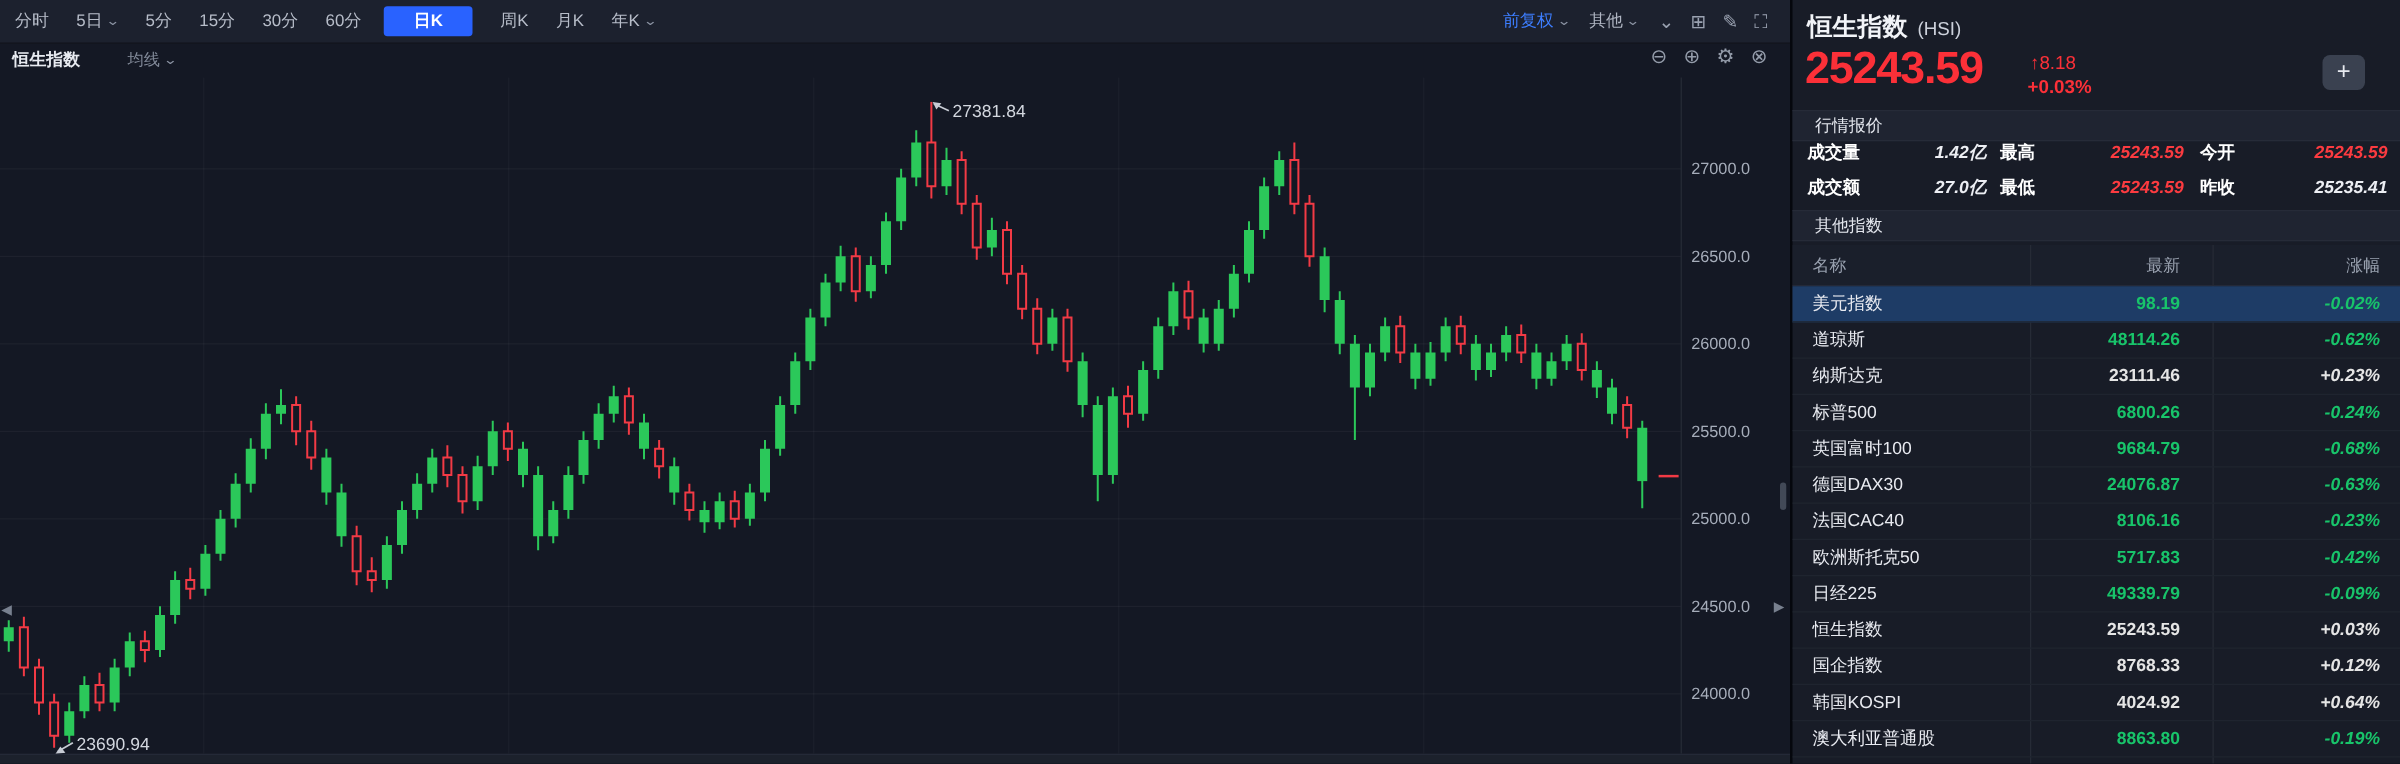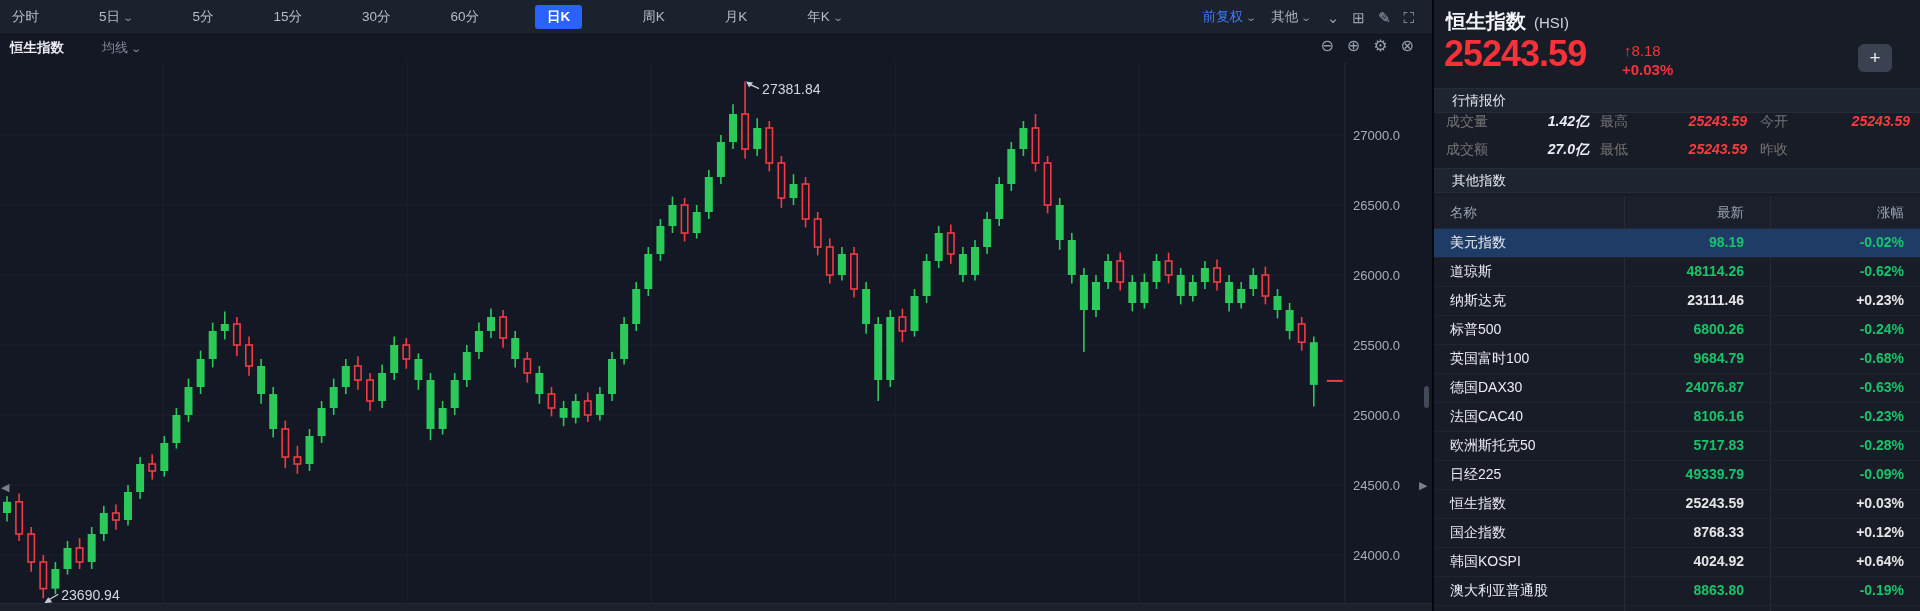--- a/index.html
+++ b/index.html
@@ -4,21 +4,21 @@
 <style>
   html,body{margin:0;padding:0;background:#0d1017;}
   body{font-family:"Liberation Sans","DejaVu Sans",sans-serif;-webkit-font-smoothing:antialiased;}
   #app{position:relative;width:1920px;height:611px;overflow:hidden;background:#141824;}
 
   
   #chart-region{position:absolute;left:0;top:0;width:1432px;height:611px;background:#141824;}
   #tb-row1{position:absolute;left:0;top:0;width:1432px;height:34px;background:#1c212e;border-bottom:1px solid #10131b;display:flex;align-items:center;}
   .tb-item{display:flex;align-items:center;margin-left:22px;color:#b7bdc9;font-size:13.5px;cursor:pointer;white-space:nowrap;}
   .tb-item:first-child{margin-left:12px;}
-  .tb-item.selected{background:#2962ff;color:#ffffff;font-weight:bold;border-radius:3px;padding:3px 12px;margin-left:18px;}
+  .tb-item.selected{background:#2962ff;color:#ffffff;font-weight:bold;border-radius:3px;padding:3px 24px;margin-left:18px;}
   .caret{font-size:10px;color:#8b93a3;margin-left:4px;transform:scaleX(1.4);display:inline-block;}
   #tb-right1{position:absolute;right:18px;top:0;height:34px;display:flex;align-items:center;gap:16px;}
   .tb-accent{color:#3d7eff;font-size:13.5px;display:flex;align-items:center;cursor:pointer;justify-content:space-between;}
   .tb-grey{color:#b0b6c3;font-size:13.5px;display:flex;align-items:center;cursor:pointer;}
   .tb-ico{color:#9aa2b1;font-size:15px;cursor:pointer;line-height:1;}
   #tb-row2{position:absolute;left:0;top:34px;width:1432px;height:28px;display:flex;align-items:center;}
   #legend-title{color:#e8ebf1;font-size:13.5px;font-weight:bold;margin-left:10px;}
   #legend-ma{color:#828a99;font-size:13px;margin-left:38px;display:flex;align-items:center;cursor:pointer;}
   #chart-controls{position:absolute;right:18px;top:38px;display:flex;gap:13px;}
   .ctl-ico{color:#949caa;font-size:16px;line-height:1;cursor:pointer;}
@@ -35,33 +35,33 @@
   #p-title{color:#f2f4f8;font-size:20px;font-weight:bold;}
   #p-symbol{color:#ccd1db;font-size:15px;margin-left:8px;}
   #p-price{position:absolute;left:10px;top:33px;color:#fb3038;font-size:36px;font-weight:bold;letter-spacing:-1px;}
   #p-chg{position:absolute;left:190px;top:42px;color:#fb3038;font-size:15px;font-weight:normal;}
   #p-chg-pct{position:absolute;left:188px;top:61px;color:#fb3038;font-size:15px;font-weight:bold;}
   #p-add-btn{position:absolute;left:424px;top:44px;width:34px;height:28px;background:#3a4150;border-radius:6px;color:#e6e9ef;font-size:19px;display:flex;align-items:center;justify-content:center;cursor:pointer;}
   .section-bar{position:absolute;left:0;width:488px;height:25px;background:#20253200;background:#1f2431;border-top:1px solid #262b38;border-bottom:1px solid #262b38;display:flex;align-items:center;box-sizing:border-box;}
   .section-bar span{color:#e4e7ee;font-size:13.5px;margin-left:18px;}
   #quote-grid{position:absolute;left:0;top:113px;width:488px;height:55px;}
   .q-cell{position:absolute;font-size:14px;white-space:nowrap;}
-  .q-label{color:#737373;}
+  .q-label{color:#ffffff;font-weight:bold;}
   .q-val{text-align:right;font-weight:bold;font-style:italic;}
   .q-white{color:#eceef3;} .q-red{color:#fb3b40;}
   #table-head{position:absolute;left:0;top:196px;width:488px;height:33px;background:#1a1f2b;border-bottom:1px solid #242938;box-sizing:border-box;}
   .th{position:absolute;top:8px;color:#99a1af;font-size:13.5px;}
   #col-div1,#col-div2{position:absolute;top:196px;width:1px;height:415px;background:#262b36;}
   #col-div1{left:190px;} #col-div2{left:336px;}
   #rows{position:absolute;left:0;top:229px;width:488px;}
   .idx-row{position:relative;width:488px;height:29px;border-bottom:1px solid #1f242f;box-sizing:border-box;cursor:pointer;}
   .idx-row.selected{background:#1e3c66;}
   .r-name{position:absolute;left:16px;top:5px;color:#e9ebf1;font-size:14px;}
   .r-val,.r-pct{position:absolute;top:5px;font-size:14px;font-weight:bold;text-align:right;}
-  .r-val{right:178px;} .r-pct{right:18px;}
+  .r-val{right:178px;} .r-pct{right:18px;font-style:italic;}
   .up{color:#e5e5e5;} .down{color:#18c46a;}
 </style>
 </head>
 <body>
 
 <div id="app">
 
   <div id="chart-region">
 
     <svg id="chart-svg" width="1432" height="611">
@@ -340,21 +340,21 @@
         <line x1="1326.8999999999999" y1="380.8974" x2="1342.8999999999999" y2="380.8974" stroke="#f23a45" stroke-width="2"></line>
         <line x1="747.1" y1="83.04239999999997" x2="759.1" y2="88.54239999999997" stroke="#c7cbd4" stroke-width="1.4"></line>
         <polygon points="746.1,81.54239999999997 753.1,82.54239999999997 749.1,87.54239999999997" fill="#c7cbd4"></polygon>
         <text x="762.1" y="93.54239999999997" fill="#d3d7df" font-size="14">27381.84</text>
         <line x1="46.3" y1="601.2684000000002" x2="58.3" y2="594.2684000000002" stroke="#c7cbd4" stroke-width="1.4"></line>
         <polygon points="44.3,603.2684000000002 52.3,602.2684000000002 48.3,597.2684000000002" fill="#c7cbd4"></polygon>
         <text x="61.3" y="600.2684000000002" fill="#d3d7df" font-size="14">23690.94</text>
       </svg>
 
     <div id="tb-row1">
-      <span id="periods" style="display:flex;align-items:center;gap:38px;">
+      <span id="periods" style="display:flex;align-items:center;">
           <span class="tb-item">分时</span>
           <span class="tb-item">5日<span class="caret">⌄</span></span>
           <span class="tb-item">5分</span>
           <span class="tb-item">15分</span>
           <span class="tb-item">30分</span>
           <span class="tb-item">60分</span>
           <span class="tb-item selected">日K</span>
           <span class="tb-item">周K</span>
           <span class="tb-item">月K</span>
           <span class="tb-item">年K<span class="caret">⌄</span></span>
@@ -415,20 +415,21 @@
         <span class="q-cell q-val q-white" style="top: 0px; left: 0px; width: 155px;">1.42亿</span>
         <span class="q-cell q-label" style="left: 166px; top: 0px;">最高</span>
         <span class="q-cell q-val q-red" style="top: 0px; left: 0px; width: 313px;">25243.59</span>
         <span class="q-cell q-label" style="left: 326px; top: 0px;">今开</span>
         <span class="q-cell q-val q-red" style="top: 0px; left: 0px; width: 476px;">25243.59</span>
         <span class="q-cell q-label" style="left: 12px; top: 28px;">成交额</span>
         <span class="q-cell q-val q-white" style="top: 28px; left: 0px; width: 155px;">27.0亿</span>
         <span class="q-cell q-label" style="left: 166px; top: 28px;">最低</span>
         <span class="q-cell q-val q-red" style="top: 28px; left: 0px; width: 313px;">25243.59</span>
         <span class="q-cell q-label" style="left: 326px; top: 28px;">昨收</span>
+        <span class="q-cell q-val q-white" style="top: 28px; left: 0px; width: 476px;">25235.41</span>
       </div>
 
     <div class="section-bar" style="top:168px;">
       <span>其他指数</span>
     </div>
 
     <div id="table-head">
       <span class="th" style="left:16px;">名称</span>
       <span class="th" style="right:178px;">最新</span>
       <span class="th" style="right:18px;">涨幅</span>
@@ -467,21 +468,21 @@
           <span class="r-pct down">-0.63%</span>
         </div>
         <div class="idx-row">
           <span class="r-name">法国CAC40</span>
           <span class="r-val down">8106.16</span>
           <span class="r-pct down">-0.23%</span>
         </div>
         <div class="idx-row">
           <span class="r-name">欧洲斯托克50</span>
           <span class="r-val down">5717.83</span>
-          <span class="r-pct down">-0.28%</span>
+          <span class="r-pct down">-0.42%</span>
         </div>
         <div class="idx-row">
           <span class="r-name">日经225</span>
           <span class="r-val down">49339.79</span>
           <span class="r-pct down">-0.09%</span>
         </div>
         <div class="idx-row">
           <span class="r-name">恒生指数</span>
           <span class="r-val up">25243.59</span>
           <span class="r-pct up">+0.03%</span>

